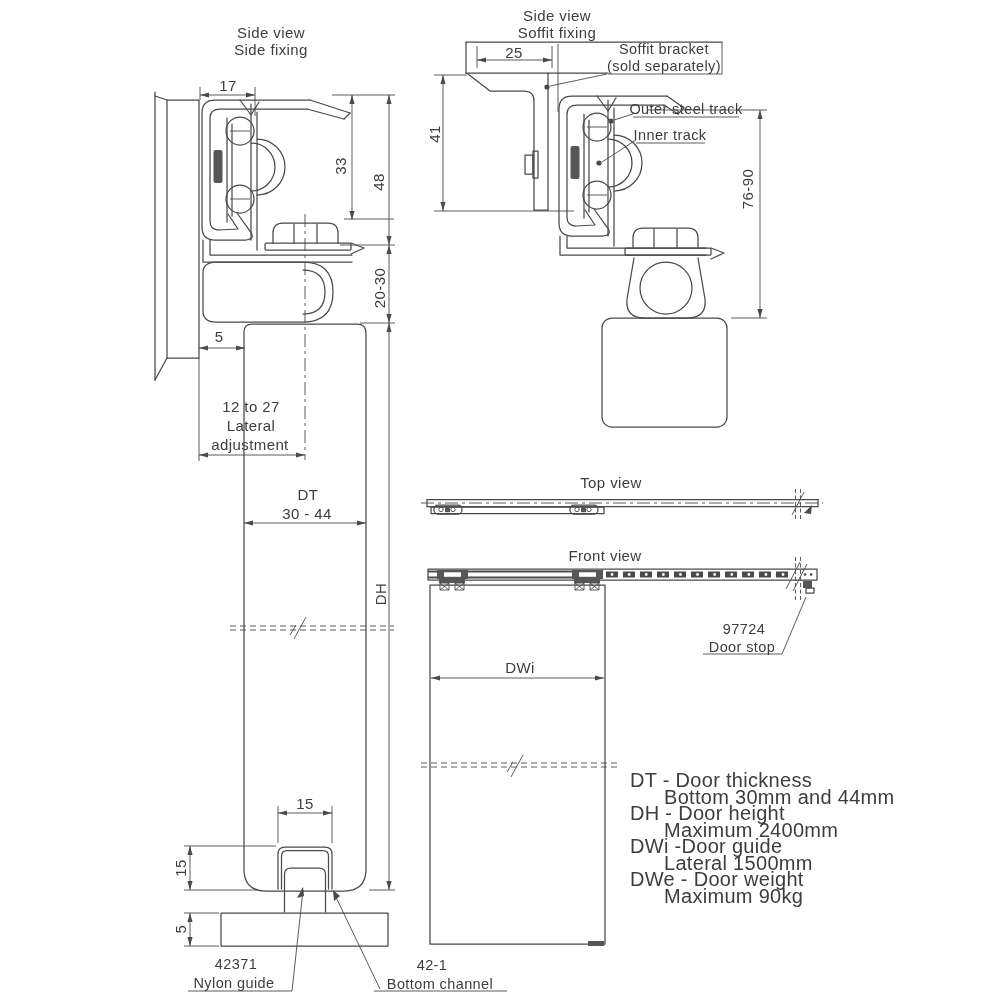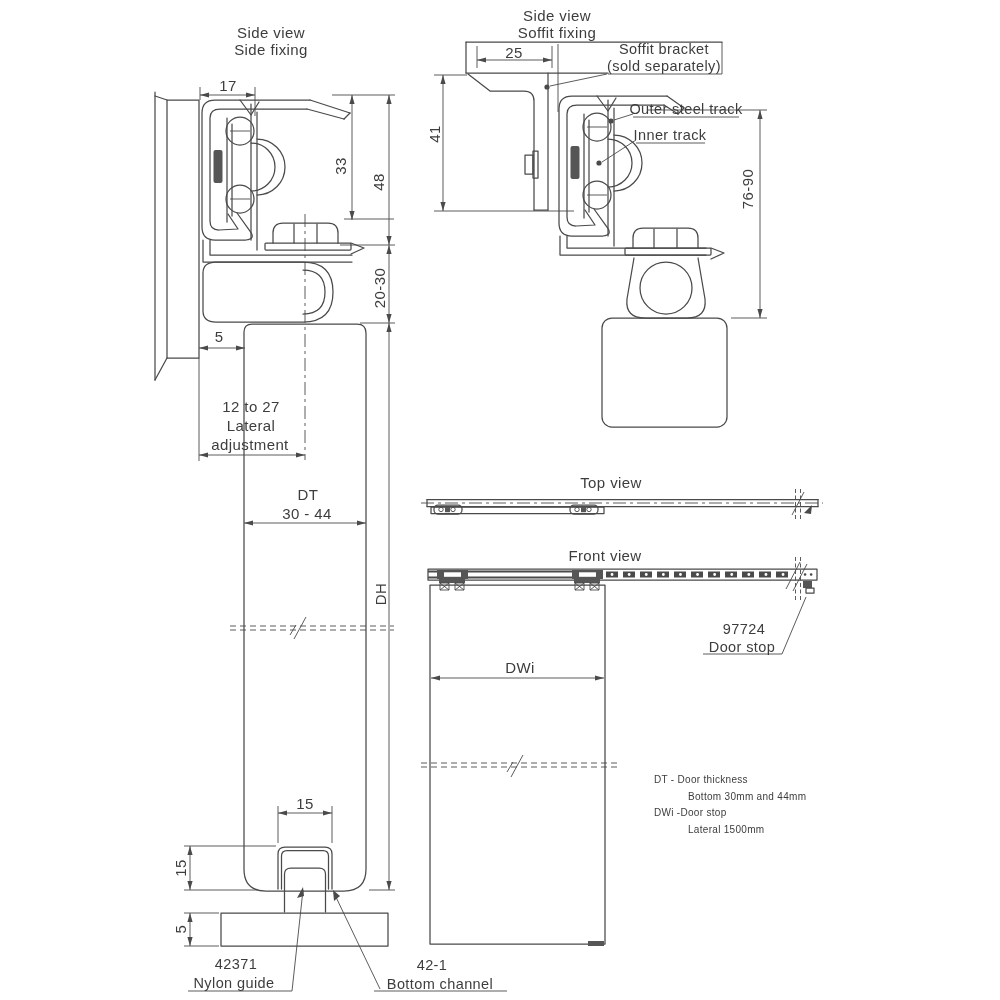--- a/index.html
+++ b/index.html
@@ -18,21 +18,21 @@
   .thk2{fill:none;stroke:var(--line);stroke-width:2.2;}
   .fd{fill:var(--dark);stroke:none;}
   .fw{fill:#ffffff;stroke:none;}
   .ah{fill:var(--line);stroke:none;}
   .dashdot{stroke-dasharray:13 4 3 4;}
   .dash{stroke-dasharray:6 4;}
   .brk{stroke-dasharray:4 2.5;}
   text{fill:var(--text);font-family:"Liberation Sans", sans-serif;letter-spacing:0.4px;}
   .t{font-size:15px;text-anchor:middle;}
   .tc{font-size:14.5px;text-anchor:middle;}
-  #legend{position:absolute;left:630px;top:772px;color:var(--text);font-size:10px;line-height:16.5px;letter-spacing:0.3px;margin-left:24px;}
+  #legend{position:absolute;left:630px;top:772px;color:var(--text);font-size:20px;line-height:16.5px;letter-spacing:0.3px;}
   #legend .detail{padding-left:34px;}
 </style>
 </head>
 <body>
 
 <div id="canvas">
 <svg width="1000" height="1000" viewBox="0 0 1000 1000">
 
   <defs>
 
@@ -341,17 +341,25 @@
     <text class="tc" x="440" y="989">Bottom channel</text>
   </g>
 </svg>
 
   <div id="legend">
     <div>
       <div class="term">DT - Door thickness</div>
       <div class="detail">Bottom 30mm and 44mm</div>
     </div>
     <div>
-      <div class="term">DWi -Door stop</div>
+      <div class="term">DH - Door height</div>
+      <div class="detail">Maximum 2400mm</div>
+    </div>
+    <div>
+      <div class="term">DWi -Door guide</div>
       <div class="detail">Lateral 1500mm</div>
+    </div>
+    <div>
+      <div class="term">DWe - Door weight</div>
+      <div class="detail">Maximum 90kg</div>
     </div>
   </div>
 </div>
 
 </body></html>

